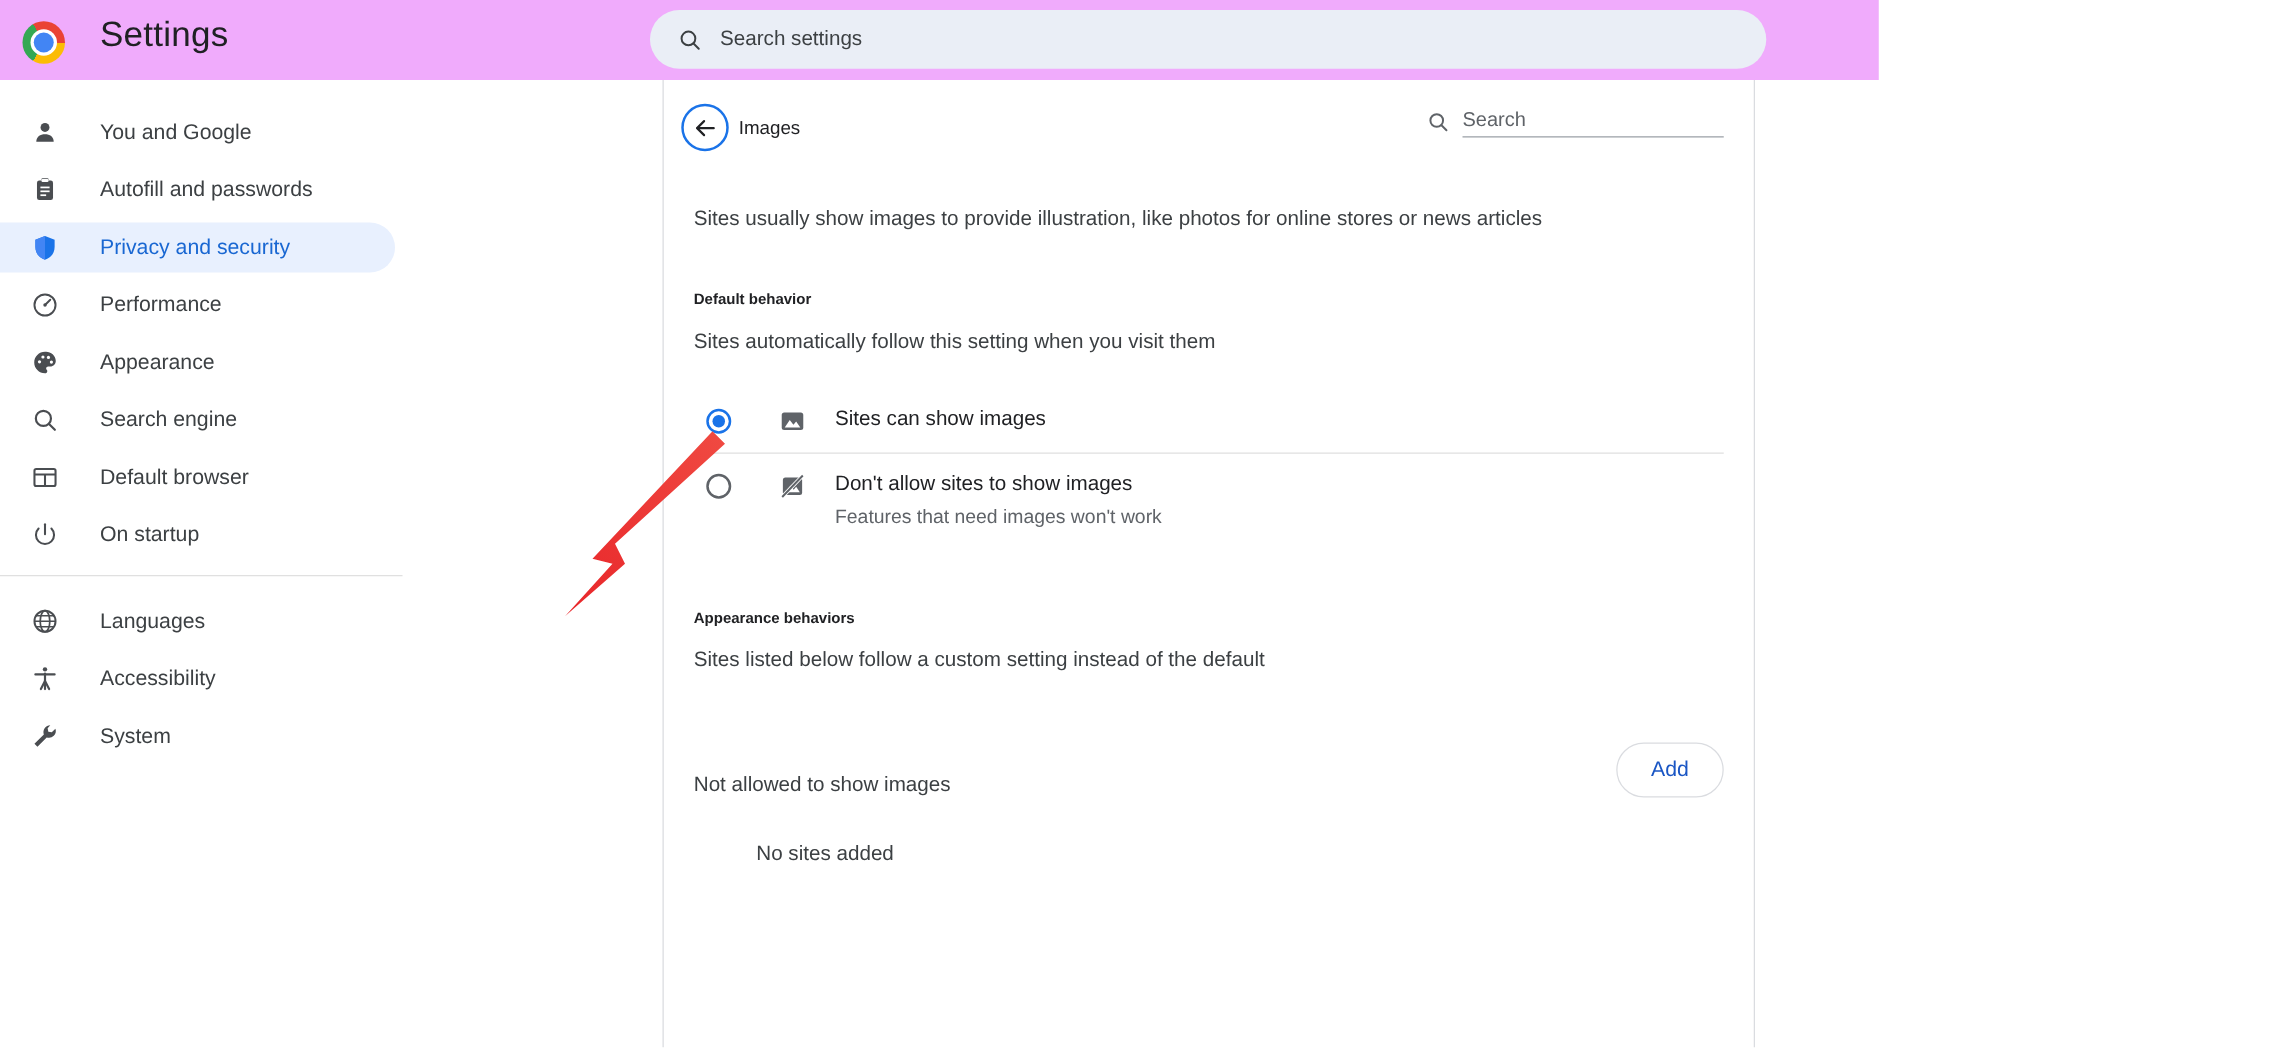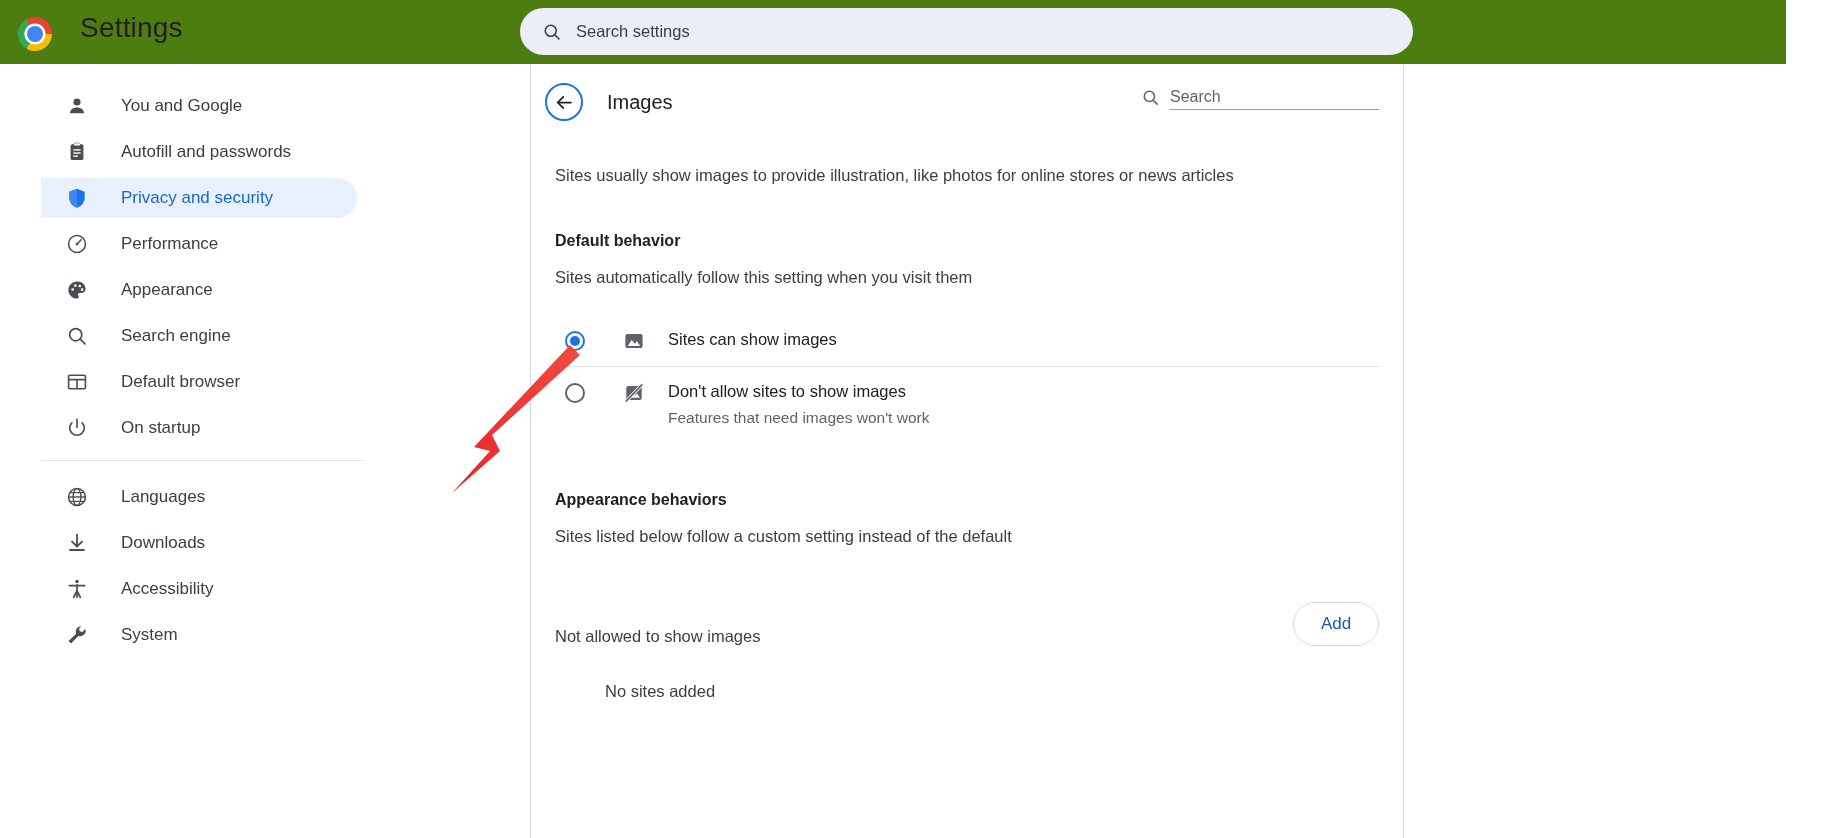--- a/index.html
+++ b/index.html
@@ -9,22 +9,22 @@
     font-family: "Liberation Sans", sans-serif;
     background: #ffffff;
     overflow: hidden;
     color: #202124;
   }
   #app { position: relative; width: 1823px; height: 838px; }
 
   
   .topbar {
     position: absolute; top: 0; left: 0;
-    width: 1786px; height: 64px;
-    background: #4d7c0f;
+    width: 1503px; height: 64px;
+    background: #f0abfc;
     display: flex; align-items: center;
     z-index: 5;
   }
   .chrome-logo {
     position: absolute; left: 18px; top: 17px;
     width: 34px; height: 34px; border-radius: 50%;
     background:
       conic-gradient(from -30deg,
         #ea4335 0deg 120deg,
         #fbbc05 120deg 240deg,
@@ -55,21 +55,20 @@
   .search-settings .s-ph {
     font-size: 16.5px; color: #3c4043; font-weight: 400;
   }
 
   
   .sidebar {
     position: absolute; left: 0; top: 64px;
     width: 530px; height: 774px;
     background: #ffffff;
     padding-top: 16px;
-    padding-left: 41px;
   }
   .nav-item {
     position: relative;
     display: flex; align-items: center;
     height: 40px;
     margin: 6px 0;
     padding-left: 24px;
     border-radius: 0 20px 20px 0;
     width: 316px;
     cursor: pointer;
@@ -117,22 +116,22 @@
   }
   .back-btn {
     width: 38px; height: 38px; border-radius: 50%;
     border: 2px solid #1a73e8;
     display: flex; align-items: center; justify-content: center;
     cursor: pointer;
     flex: 0 0 auto;
     background: #fff;
   }
   .page-title {
-    font-size: 20px; color: #202124; font-weight: 400;
-    margin-left: 24px;
+    font-size: 15px; color: #202124; font-weight: 400;
+    margin-left: 8px;
   }
   .head-search {
     position: absolute; right: 24px; top: 24px;
     display: flex; align-items: flex-end;
     width: 238px;
     cursor: text;
   }
   .head-search .hs-ico { width: 19px; height: 19px; margin-right: 10px; margin-bottom: 3px; flex:0 0 auto;}
   .head-search .hs-line {
     flex: 1;
@@ -141,21 +140,21 @@
   }
   .head-search .hs-ph { font-size: 16px; color: #5f6368; }
 
   .content { padding: 0 24px 0 24px; }
 
   .intro-text {
     font-size: 16.5px; color: #3c4043; line-height: 1.45;
     margin-top: 24px;
   }
   .section-head {
-    font-size: 16px; color: #202124; font-weight: 600;
+    font-size: 12px; color: #202124; font-weight: 600;
     margin-top: 44px;
   }
   .section-sub {
     font-size: 16.5px; color: #3c4043;
     margin-top: 18px;
   }
 
   .radio-group { margin-top: 28px; }
   .radio-row {
     display: flex; align-items: flex-start;
@@ -333,30 +332,20 @@
           <circle cx="12" cy="12" r="9.2" fill="none" stroke="#4a4d51" stroke-width="1.7"></circle>
           <ellipse cx="12" cy="12" rx="4.2" ry="9.2" fill="none" stroke="#4a4d51" stroke-width="1.5"></ellipse>
           <line x1="2.8" y1="12" x2="21.2" y2="12" stroke="#4a4d51" stroke-width="1.5"></line>
           <line x1="4.3" y1="7.2" x2="19.7" y2="7.2" stroke="#4a4d51" stroke-width="1.3"></line>
           <line x1="4.3" y1="16.8" x2="19.7" y2="16.8" stroke="#4a4d51" stroke-width="1.3"></line>
         </svg>
       </span>
       <span class="ni-label">Languages</span>
     </div>
 
-    <div class="nav-item">
-      <span class="ni-ico">
-        <svg width="22" height="22" viewBox="0 0 24 24">
-          <line x1="12" y1="3" x2="12" y2="14.6" stroke="#4a4d51" stroke-width="2" stroke-linecap="round"></line>
-          <path d="M6.6 10.4 12 15.8l5.4-5.4" fill="none" stroke="#4a4d51" stroke-width="2" stroke-linecap="round" stroke-linejoin="round"></path>
-          <line x1="4.4" y1="19.6" x2="19.6" y2="19.6" stroke="#4a4d51" stroke-width="2" stroke-linecap="round"></line>
-        </svg>
-      </span>
-      <span class="ni-label">Downloads</span>
-    </div>
 
     <div class="nav-item">
       <span class="ni-ico">
         <svg width="22" height="22" viewBox="0 0 24 24">
           <circle cx="12" cy="3.8" r="1.9" fill="#4a4d51"></circle>
           <line x1="3.6" y1="8.2" x2="20.4" y2="8.2" stroke="#4a4d51" stroke-width="1.9" stroke-linecap="round"></line>
           <line x1="12" y1="7.4" x2="12" y2="21" stroke="#4a4d51" stroke-width="1.9" stroke-linecap="round"></line>
           <line x1="12" y1="14" x2="8.4" y2="21" stroke="#4a4d51" stroke-width="1.9" stroke-linecap="round"></line>
           <line x1="12" y1="14" x2="15.6" y2="21" stroke="#4a4d51" stroke-width="1.9" stroke-linecap="round"></line>
         </svg>

